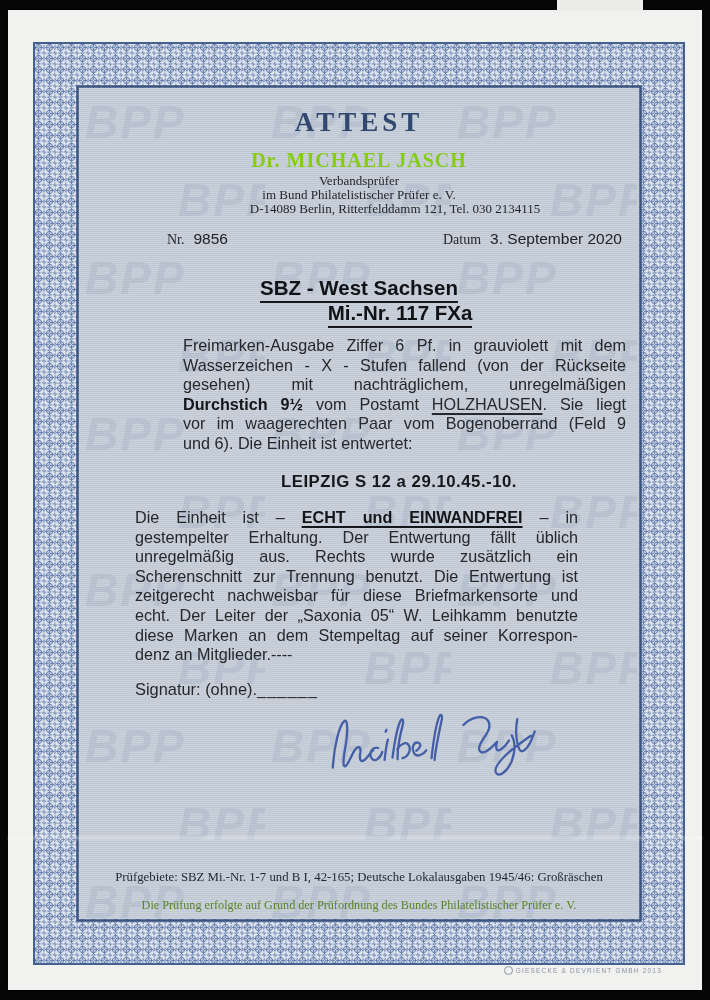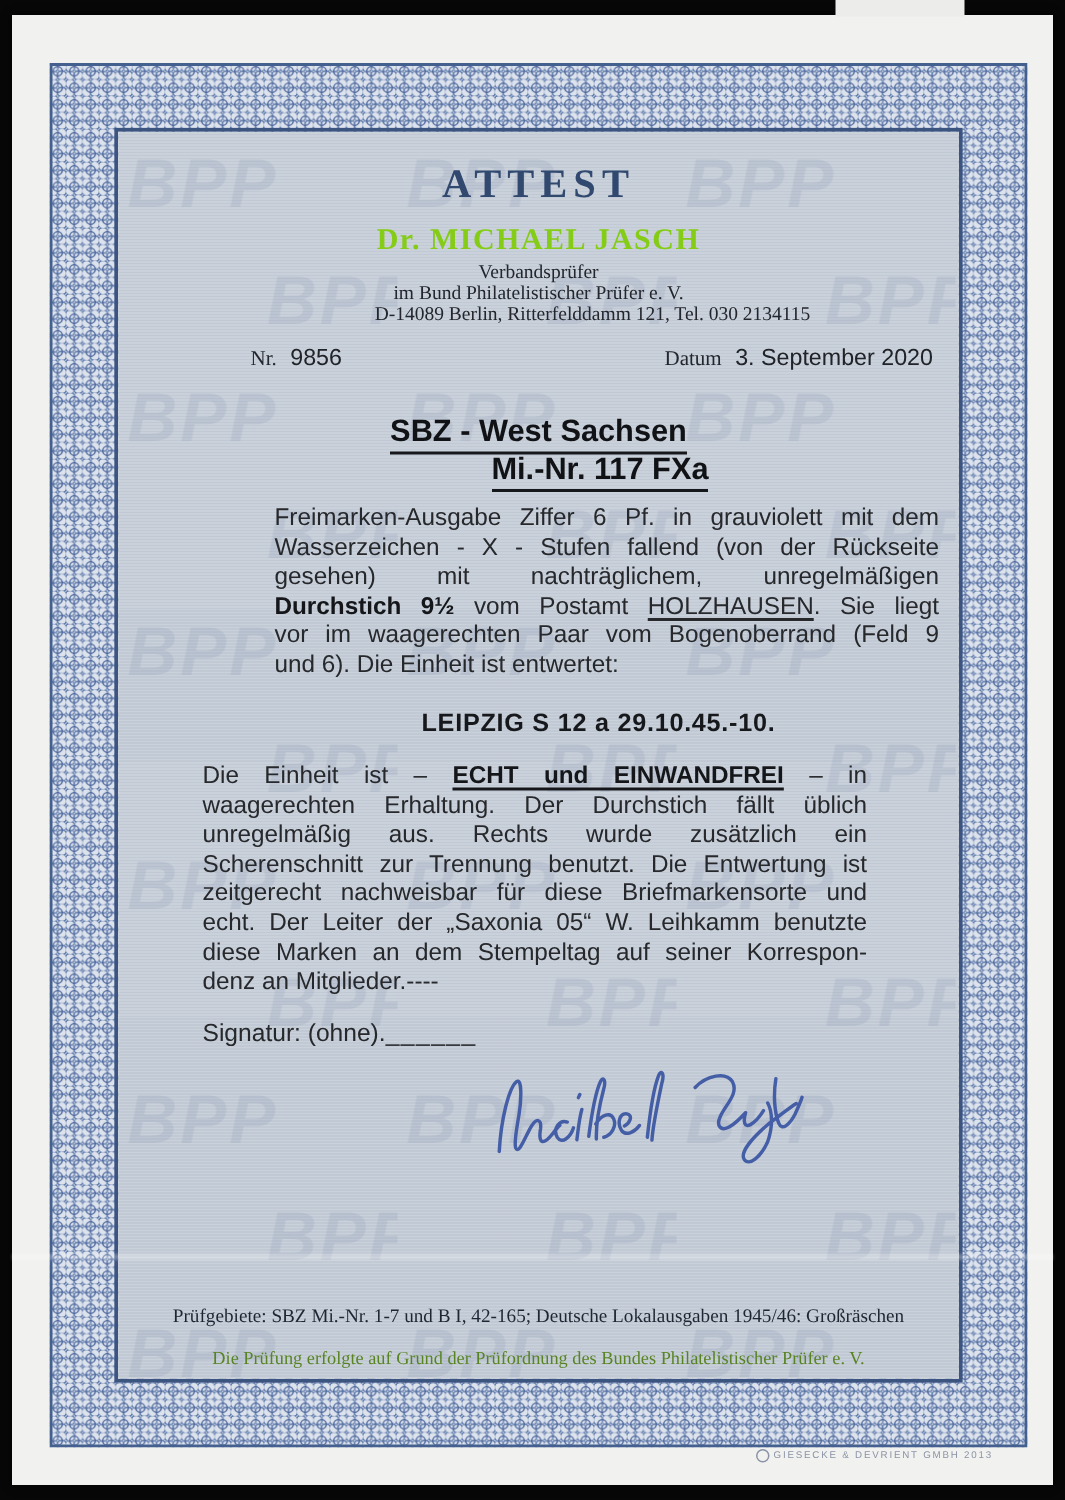--- a/index.html
+++ b/index.html
@@ -104,21 +104,21 @@
       <div class="tline"><span>gesehen) mit nachträglichem, unregelmäßigen</span></div>
       <div class="tline"><span class="b">Durchstich 9½</span><span> vom Postamt </span><span class="u">HOLZHAUSEN</span><span>. Sie liegt</span></div>
       <div class="tline"><span>vor im waagerechten Paar vom Bogenoberrand (Feld 9</span></div>
       <div class="tline last"><span>und 6). Die Einheit ist entwertet:</span></div>
     </div>
 
   <div class="abs center cancel" style="top:472px;">LEIPZIG S 12 a 29.10.45.-10.</div>
 
   <div class="abs para" style="top:508px;">
       <div class="tline"><span>Die Einheit ist – </span><span class="b u">ECHT und EINWANDFREI</span><span> – in</span></div>
-      <div class="tline"><span>waagerechten Erhaltung. Der Durchstich fällt üblich</span></div>
+      <div class="tline"><span>gestempelter Erhaltung. Der Entwertung fällt üblich</span></div>
       <div class="tline"><span>unregelmäßig aus. Rechts wurde zusätzlich ein</span></div>
       <div class="tline"><span>Scherenschnitt zur Trennung benutzt. Die Entwertung ist</span></div>
       <div class="tline"><span>zeitgerecht nachweisbar für diese Briefmarkensorte und</span></div>
       <div class="tline"><span>echt. Der Leiter der „Saxonia 05“ W. Leihkamm benutzte</span></div>
       <div class="tline"><span>diese Marken an dem Stempeltag auf seiner Korrespon-</span></div>
       <div class="tline last"><span>denz an Mitglieder.----</span></div>
     </div>
 
   <div class="abs sigrow" style="left:135px;top:680px;">
     <span>Signatur: (ohne).</span><span class="sigblank">______</span>

